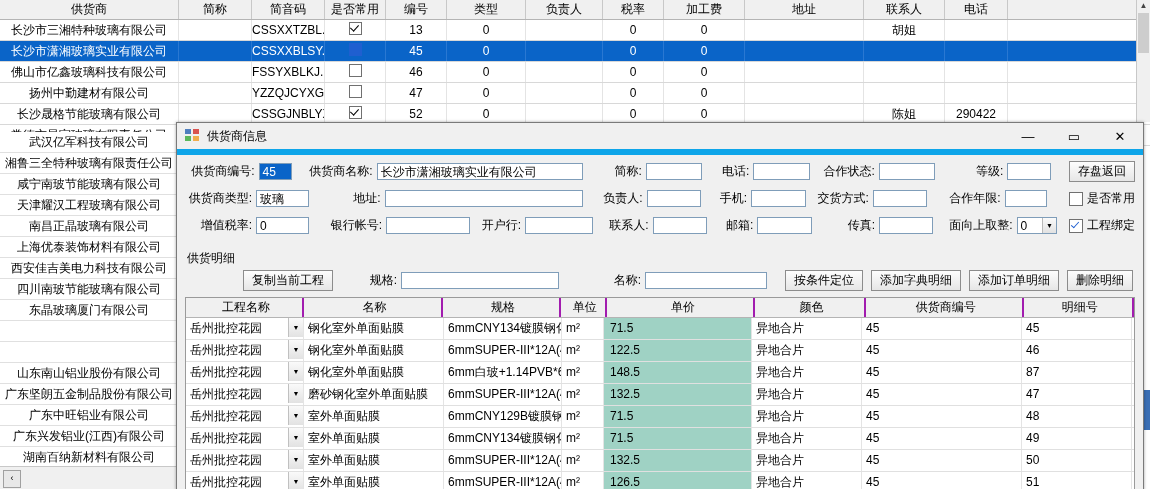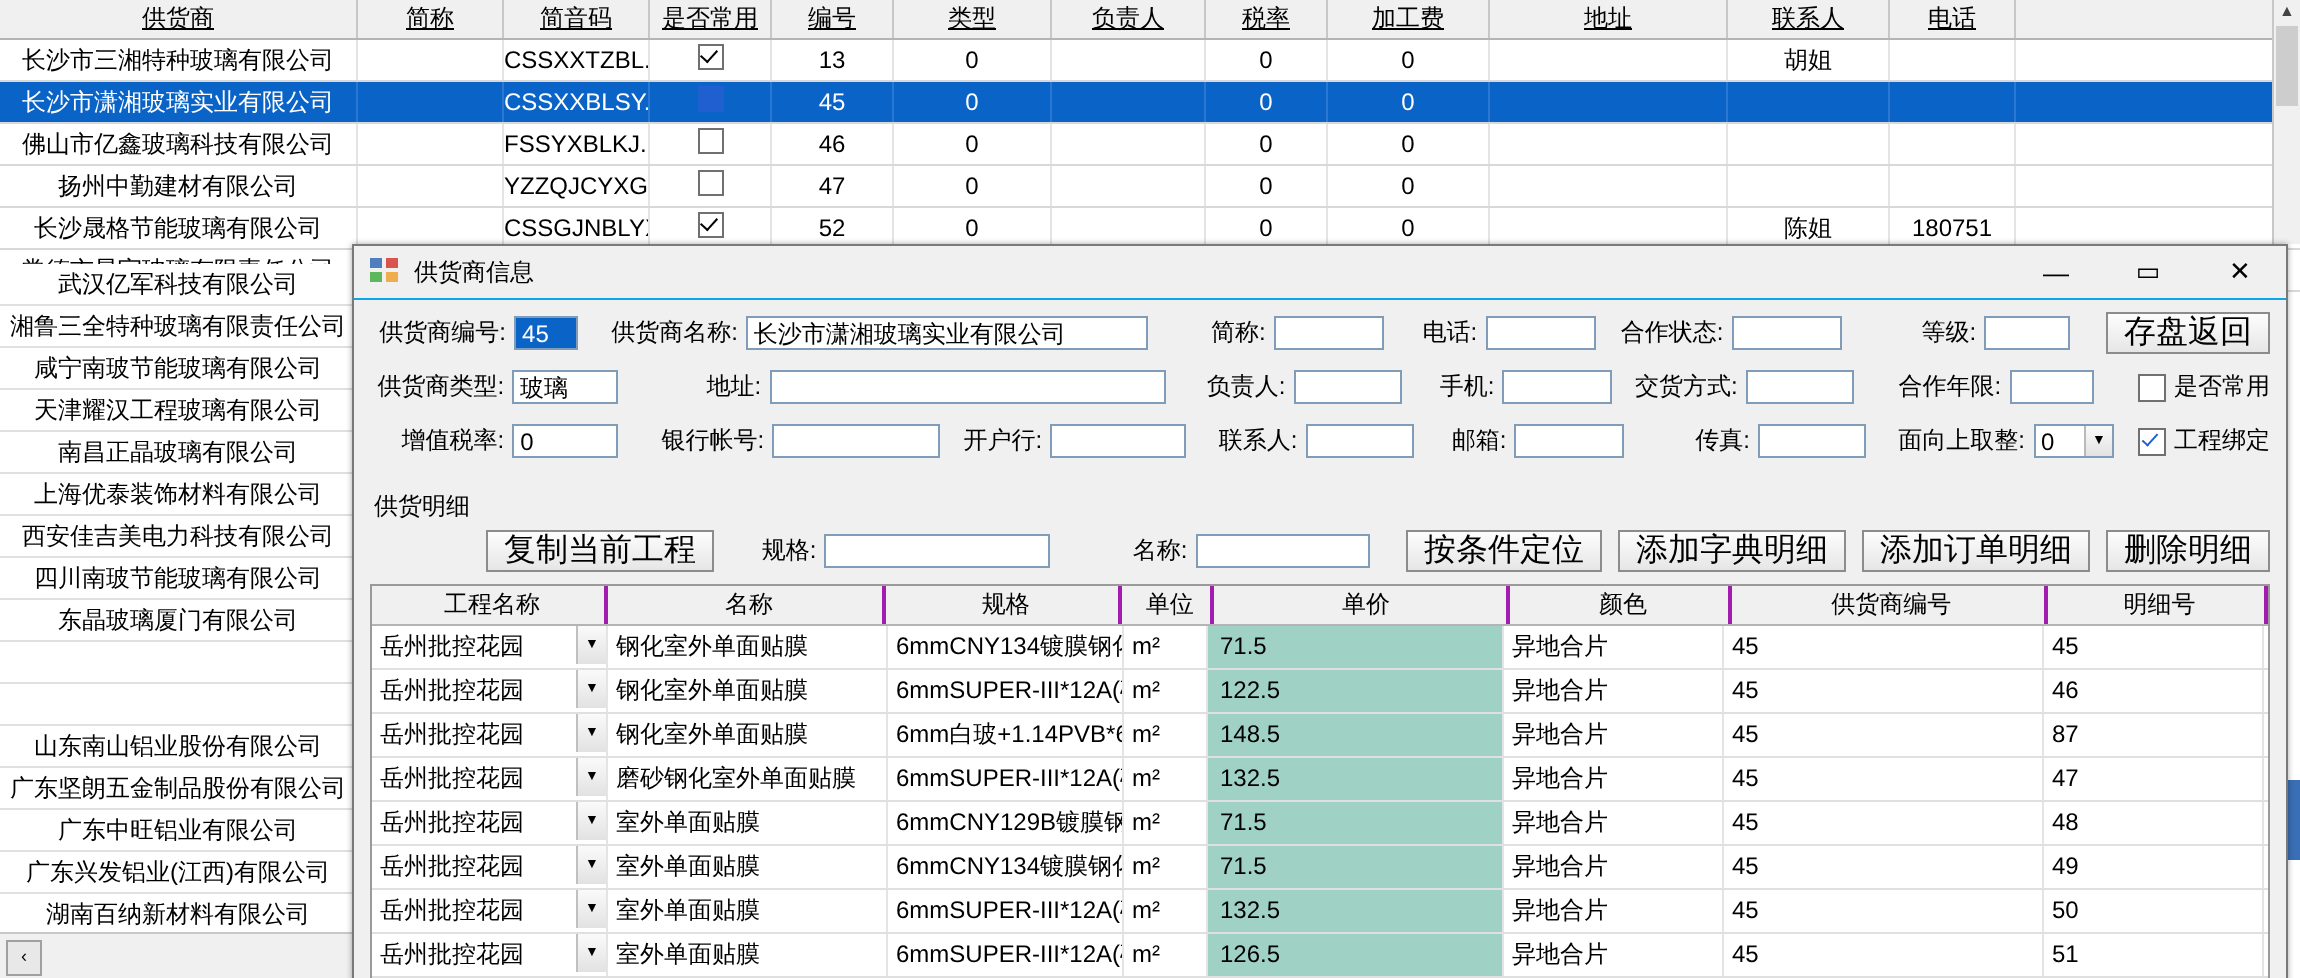--- a/index.html
+++ b/index.html
@@ -11,21 +11,21 @@
     color:#000;
     overflow:hidden;
     position:relative;
   }
   
   #bg-grid{
     position:absolute;left:0;top:0;width:1150px;height:489px;
     background:#ffffff;
   }
   .bg-header{
-    display:flex;height:19px;border-bottom:1px solid #b4b4b4;background:#f0f0f0;text-decoration:underline;
+    display:flex;height:19px;border-bottom:1px solid #b4b4b4;background:#f0f0f0;
   }
   .bg-header div{
     border-right:1px solid #c8c8c8;
     text-align:center;line-height:19px;font-size:12px;color:#000;
     overflow:hidden;white-space:nowrap;
   }
   .bg-row{display:flex;height:20px;border-bottom:1px solid #d8d8d8;}
   .bg-row div{
     border-right:1px solid #e4e4e4;
     line-height:20px;font-size:12px;overflow:hidden;white-space:nowrap;
@@ -63,37 +63,37 @@
   .right-thumb{position:absolute;top:13px;left:1px;width:11px;height:40px;background:#cdcdcd;}
   
   .edge-strip{position:absolute;right:0;top:390px;width:6px;height:40px;background:#3a6fb5;}
 
   
   #modal{
     position:absolute;left:176px;top:122px;width:966px;height:367px;
     background:#f0f0f0;border:1px solid #7a7a7a;
     box-shadow:0 0 3px rgba(0,0,0,.35);
   }
-  .titlebar{height:26px;background:#f0f0f0;display:flex;align-items:center;border-bottom:1px solid #0ea5e9;}
+  .titlebar{height:26px;background:#f0f0f0;display:flex;align-items:center;border-bottom:6px solid #0ea5e9;}
   .title-ico{width:16px;height:14px;margin:0 6px 0 8px;position:relative;}
   .title-ico .sq{position:absolute;width:6px;height:5px;background:#4f7fbf;}
   .title-text{font-size:12px;color:#000;}
   .win-btns{margin-left:auto;display:flex;height:26px;}
   .win-btn{width:46px;height:26px;display:flex;align-items:center;justify-content:center;font-size:13px;color:#000;}
   .modal-body{padding:6px 8px 0 8px;}
   .frow{display:flex;align-items:center;margin-bottom:6px;height:21px;}
   .lbl{font-size:12px;color:#000;text-align:right;white-space:nowrap;}
   .ip{
     border:1px solid #7f9db9;background:#fff;height:17px;line-height:17px;
     font-size:12px;padding:0 3px;box-sizing:border-box;
   }
   .ip.sel{background:#0a64c8;color:#fff;}
   .btn{
     border:1px solid #8c8c8c;background:linear-gradient(#fdfdfd,#e6e6e6);
-    height:21px;font-size:16px;padding:0 8px;line-height:19px;white-space:nowrap;
+    height:21px;font-size:12px;padding:0 8px;line-height:19px;white-space:nowrap;
     box-sizing:border-box;
   }
   .cb{display:inline-flex;align-items:center;font-size:12px;white-space:nowrap;}
   .cb .box{width:12px;height:12px;border:1px solid #707070;background:#fff;margin-right:4px;position:relative;}
   .cb .box.on:after{content:"";position:absolute;left:3px;top:0px;width:3px;height:7px;border:solid #1f5fd0;border-width:0 1.7px 1.7px 0;transform:rotate(42deg);}
   .sel-box{
     border:1px solid #7f9db9;background:#fff;height:17px;line-height:17px;font-size:12px;
     padding:0 14px 0 3px;position:relative;box-sizing:border-box;
   }
   .sel-box .arw{position:absolute;right:0;top:0;width:13px;height:15px;background:linear-gradient(#fafafa,#e2e2e2);border-left:1px solid #b9b9b9;font-size:7px;text-align:center;line-height:15px;}
@@ -198,21 +198,21 @@
         <div class="c-abbr"></div>
         <div class="c-code">CSSGJNBLYXGS</div>
         <div class="c-freq"><span class="chk checked"></span></div>
         <div class="c-num">52</div>
         <div class="c-type">0</div>
         <div class="c-duty"></div>
         <div class="c-tax">0</div>
         <div class="c-fee">0</div>
         <div class="c-addr"></div>
         <div class="c-contact">陈姐</div>
-        <div class="c-phone">180751</div>
+        <div class="c-phone">290422</div>
       </div>
       <div class="bg-row">
         <div class="c-name">常德市昊宇玻璃有限责任公司</div>
         <div class="c-abbr"></div>
         <div class="c-code">CDSHYBLYX</div>
         <div class="c-freq"><span class="chk checked"></span></div>
         <div class="c-num">57</div>
         <div class="c-type">0</div>
         <div class="c-duty"></div>
         <div class="c-tax">0</div>

